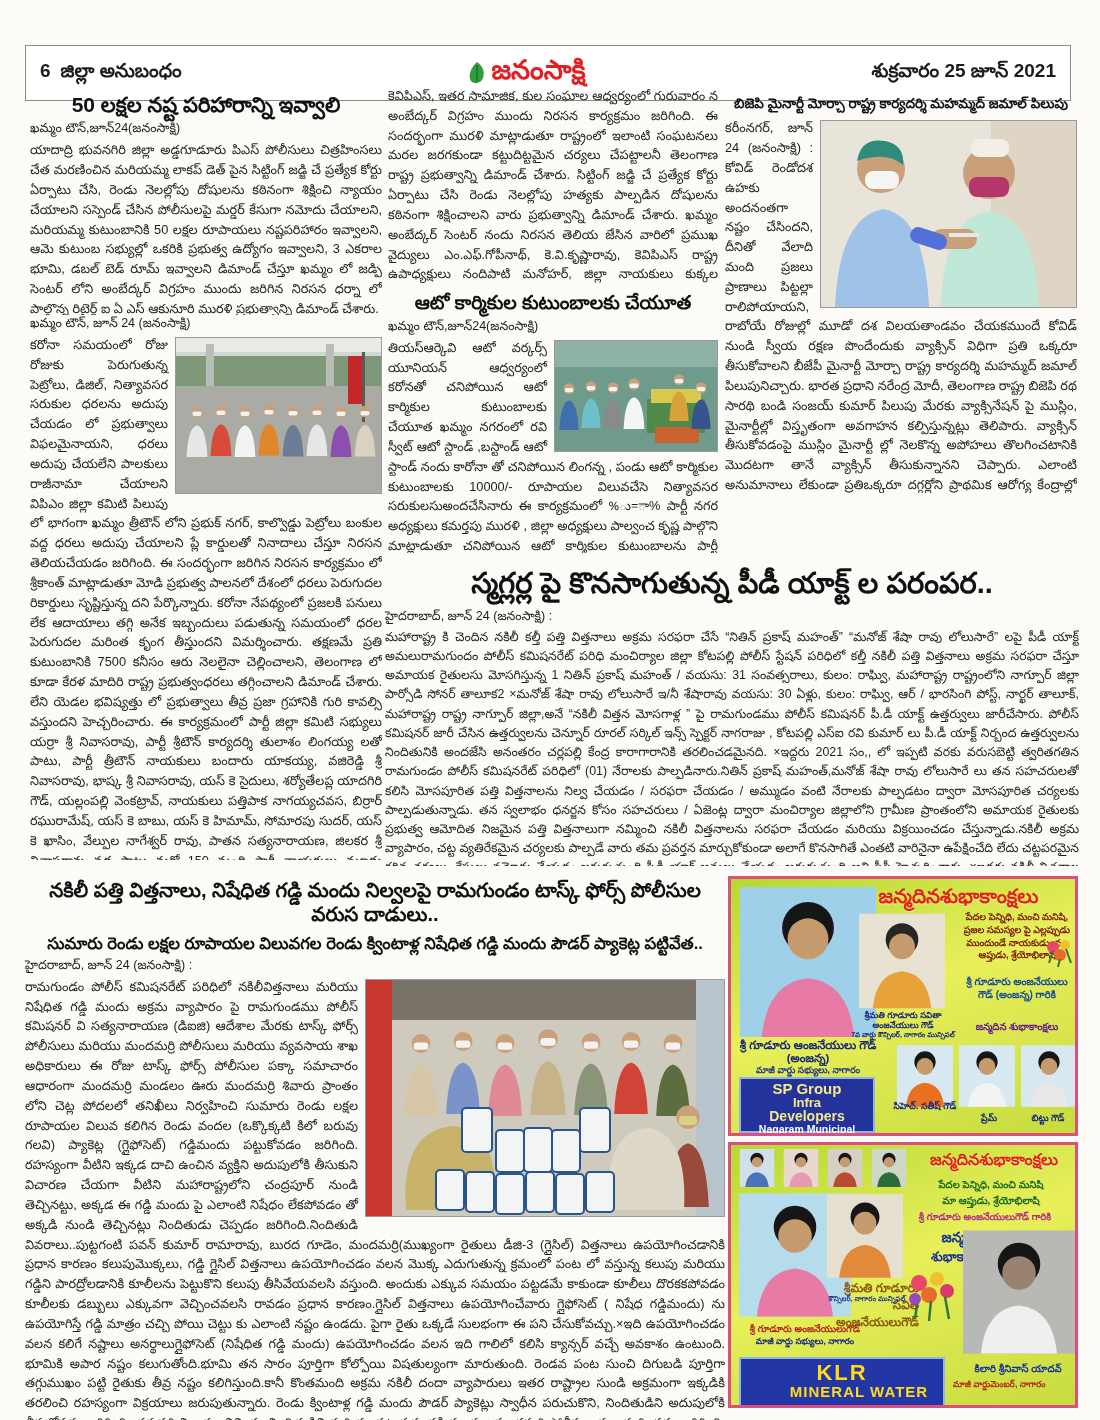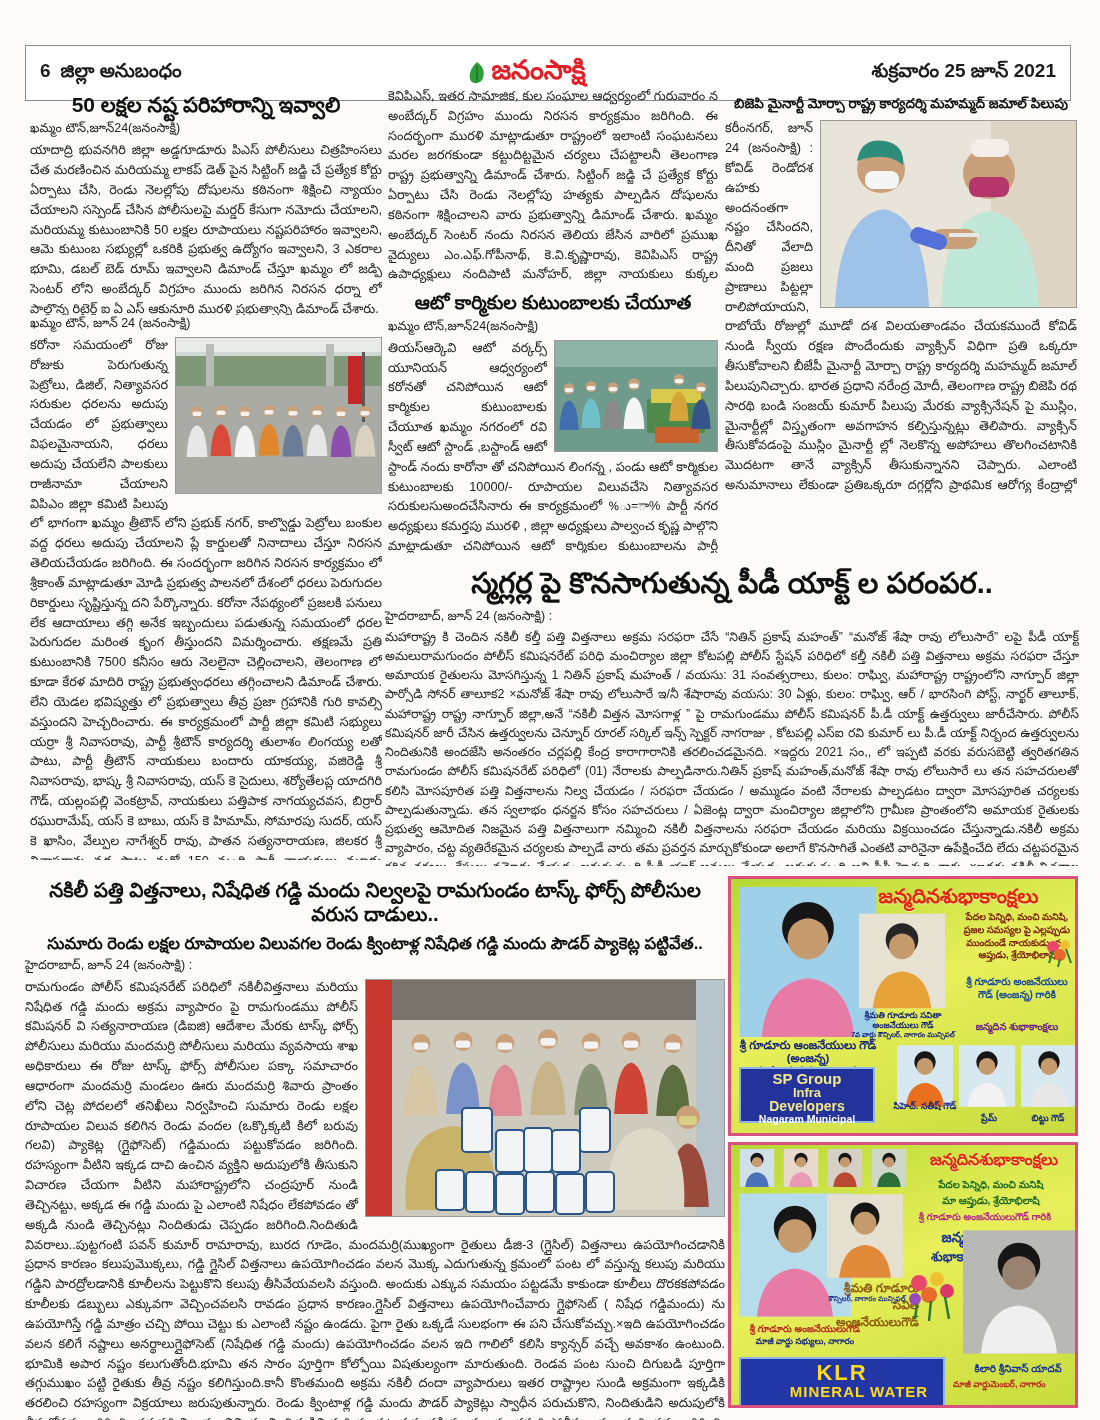--- a/index.html
+++ b/index.html
@@ -215,21 +215,21 @@
   <div class="abs" style="left:228px;top:32px;width:116px;font-size:9.5px;font-weight:bold;color:#7c2210;line-height:1.35;text-align:center;">పేదల పెన్నిధి, మంచి మనిషి, ప్రజల సమస్యల పై ఎల్లప్పుడు ముందుండే నాయకుడు, మా ఆప్తుడు, శ్రేయోభిలాషి</div>
   <div class="abs" style="left:228px;top:96px;width:116px;font-size:10px;font-weight:bold;color:#174a9c;line-height:1.3;text-align:center;">శ్రీ గూడూరు అంజనేయులు గౌడ్ (అంజన్న) గారికి</div>
   <div class="abs" style="left:228px;top:142px;width:116px;font-size:10px;font-weight:bold;color:#6a1c8e;text-align:center;">జన్మదిన శుభాకాంక్షలు</div>
   <svg class="abs" style="left:312px;top:58px;" width="34" height="30" viewBox="0 0 34 30">
     <circle cx="10" cy="10" r="6" fill="#e8476a"></circle>
       <circle cx="22" cy="8" r="5" fill="#f0c030"></circle>
       <circle cx="17" cy="18" r="6" fill="#e86a2c"></circle>
       <path d="M17 22 L15 30 M10 14 L6 26 M23 12 L28 26" stroke="#2e7a34" stroke-width="2" fill="none"></path>
   </svg>
 
-  <div class="abs spbox" style="left:8px;top:188px;width:136px;height:56px;padding-top:2px;">
+  <div class="abs spbox" style="left:8px;top:198px;width:136px;height:56px;padding-top:2px;">
     <div style="font-size:15px;line-height:1.0;">SP Group</div>
     <div style="font-size:13px;line-height:1.0;">Infra</div>
     <div style="font-size:14px;line-height:1.0;">Developers</div>
     <div style="font-size:10.5px;color:#ffffff;line-height:1.2;">Nagaram Municipal</div>
   </div>
 
   <svg class="bust abs" style="left:166px;top:164px;" width="56px" height="66">
       <use href="#sym-bust" style="--bg:#d8e8f0;--shirt:#e8701e"></use>
     </svg>
   <svg class="bust abs" style="left:228px;top:164px;" width="56" height="66">

